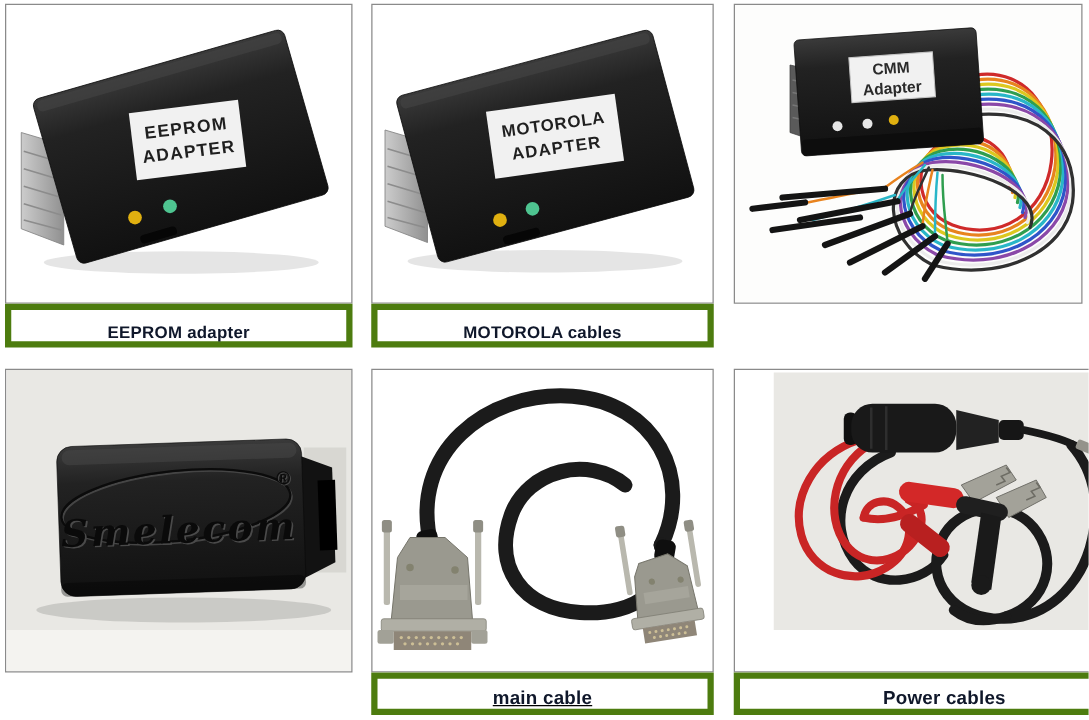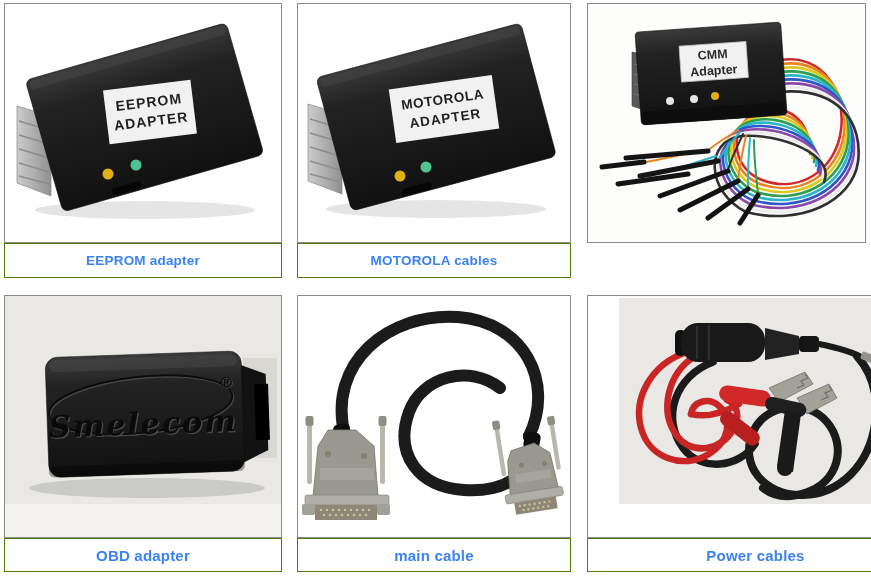--- a/index.html
+++ b/index.html
@@ -1,22 +1,22 @@
 <!DOCTYPE html>
 <html><head>
 <meta charset="utf-8">
 <style>
   * { box-sizing: border-box; margin: 0; padding: 0; }
   html,body { background:#ffffff; }
   body { width:871px; height:576px; font-family:"Liberation Sans", sans-serif; }
   .page { position:relative; width:871px; height:576px; background:#ffffff; overflow:hidden; }
   .cell { position:absolute; display:flex; flex-direction:column; }
   .imgbox { border:1px solid #8a8a8a; background:#ffffff; overflow:hidden; }
-  .cap { border:1px solid #4d7c0f; background:#ffffff; display:flex; align-items:center; justify-content:center;
-         font-weight:700; color:#3b82f6; letter-spacing:0.2px; }
+  .cap { border:5px solid #4d7c0f; background:#ffffff; display:flex; align-items:flex-end; justify-content:center;
+         font-weight:700; color:#0f172a; letter-spacing:0.2px; }
   .r1 .imgbox { height:240px; }
   .r1 .cap { height:35px; font-size:13.5px; }
   .r2 .imgbox { height:243px; }
   .r2 .cap { height:34px; font-size:15px; }
   svg { display:block; width:100%; height:100%; }
   .lbl-txt { font-family:"Liberation Sans", sans-serif; font-weight:700; text-anchor:middle; }
   .brand-txt { font-family:"DejaVu Serif", serif; font-style:italic; font-weight:700; text-anchor:middle; }
 </style>
 </head>
 <body>
@@ -161,26 +161,23 @@
             <ellipse cx="137" cy="110" rx="92" ry="28" fill="none" stroke="#454545" stroke-width="1.6"></ellipse>
             <ellipse cx="136" cy="108.5" rx="92" ry="28" fill="none" stroke="#0b0b0b" stroke-width="1.8"></ellipse>
           </g>
           <text class="brand-txt" x="138" y="138" font-size="30" letter-spacing="2" fill="#4a4a4a" transform="translate(1.2 1.2)">Smelecom</text>
           <text class="brand-txt" x="138" y="138" font-size="30" letter-spacing="2" fill="#0a0a0a">Smelecom</text>
           <text x="217" y="94" font-size="15" font-weight="700" fill="#4a4a4a" transform="translate(1 1)">®</text>
           <text x="217" y="94" font-size="15" font-weight="700" fill="#0a0a0a">®</text>
         </g>
       </svg>
     </div>
-    <figcaption class="cap">
-      <span>OBD adapter</span>
-    </figcaption>
-  </figure>
-
-  <figure class="cell r2" style="left:297px; top:295px; width:274px;">
+  </figure>
+
+  <figure class="cell r2" style="left:297px; top:295px; width:274px;text-decoration:underline;">
     <div class="imgbox">
       <svg viewBox="0 0 272 241">
         <g fill="none" stroke-linecap="round" stroke-width="12">
           <path d="M 231 140 C 242 172 212 197 166 194 C 120 191 96 158 111 116 C 124 80 172 68 202 92" stroke="#1b1b1b"></path>
           <path d="M 47 140 C 28 66 92 16 160 21 C 226 26 257 86 231 140" stroke="#1b1b1b"></path>
           <path d="M 47 140 C 45 147 44 151 43 156" stroke="#1b1b1b"></path>
           <path d="M 231 140 C 233 146 234 150 235 154" stroke="#1b1b1b"></path>
         </g>
         <rect x="36" y="128" width="17" height="20" rx="5" fill="#0f0f0f" transform="rotate(-12 44 138)"></rect>
         <rect x="226" y="136" width="16" height="18" rx="5" fill="#0f0f0f" transform="rotate(10 234 145)"></rect>

